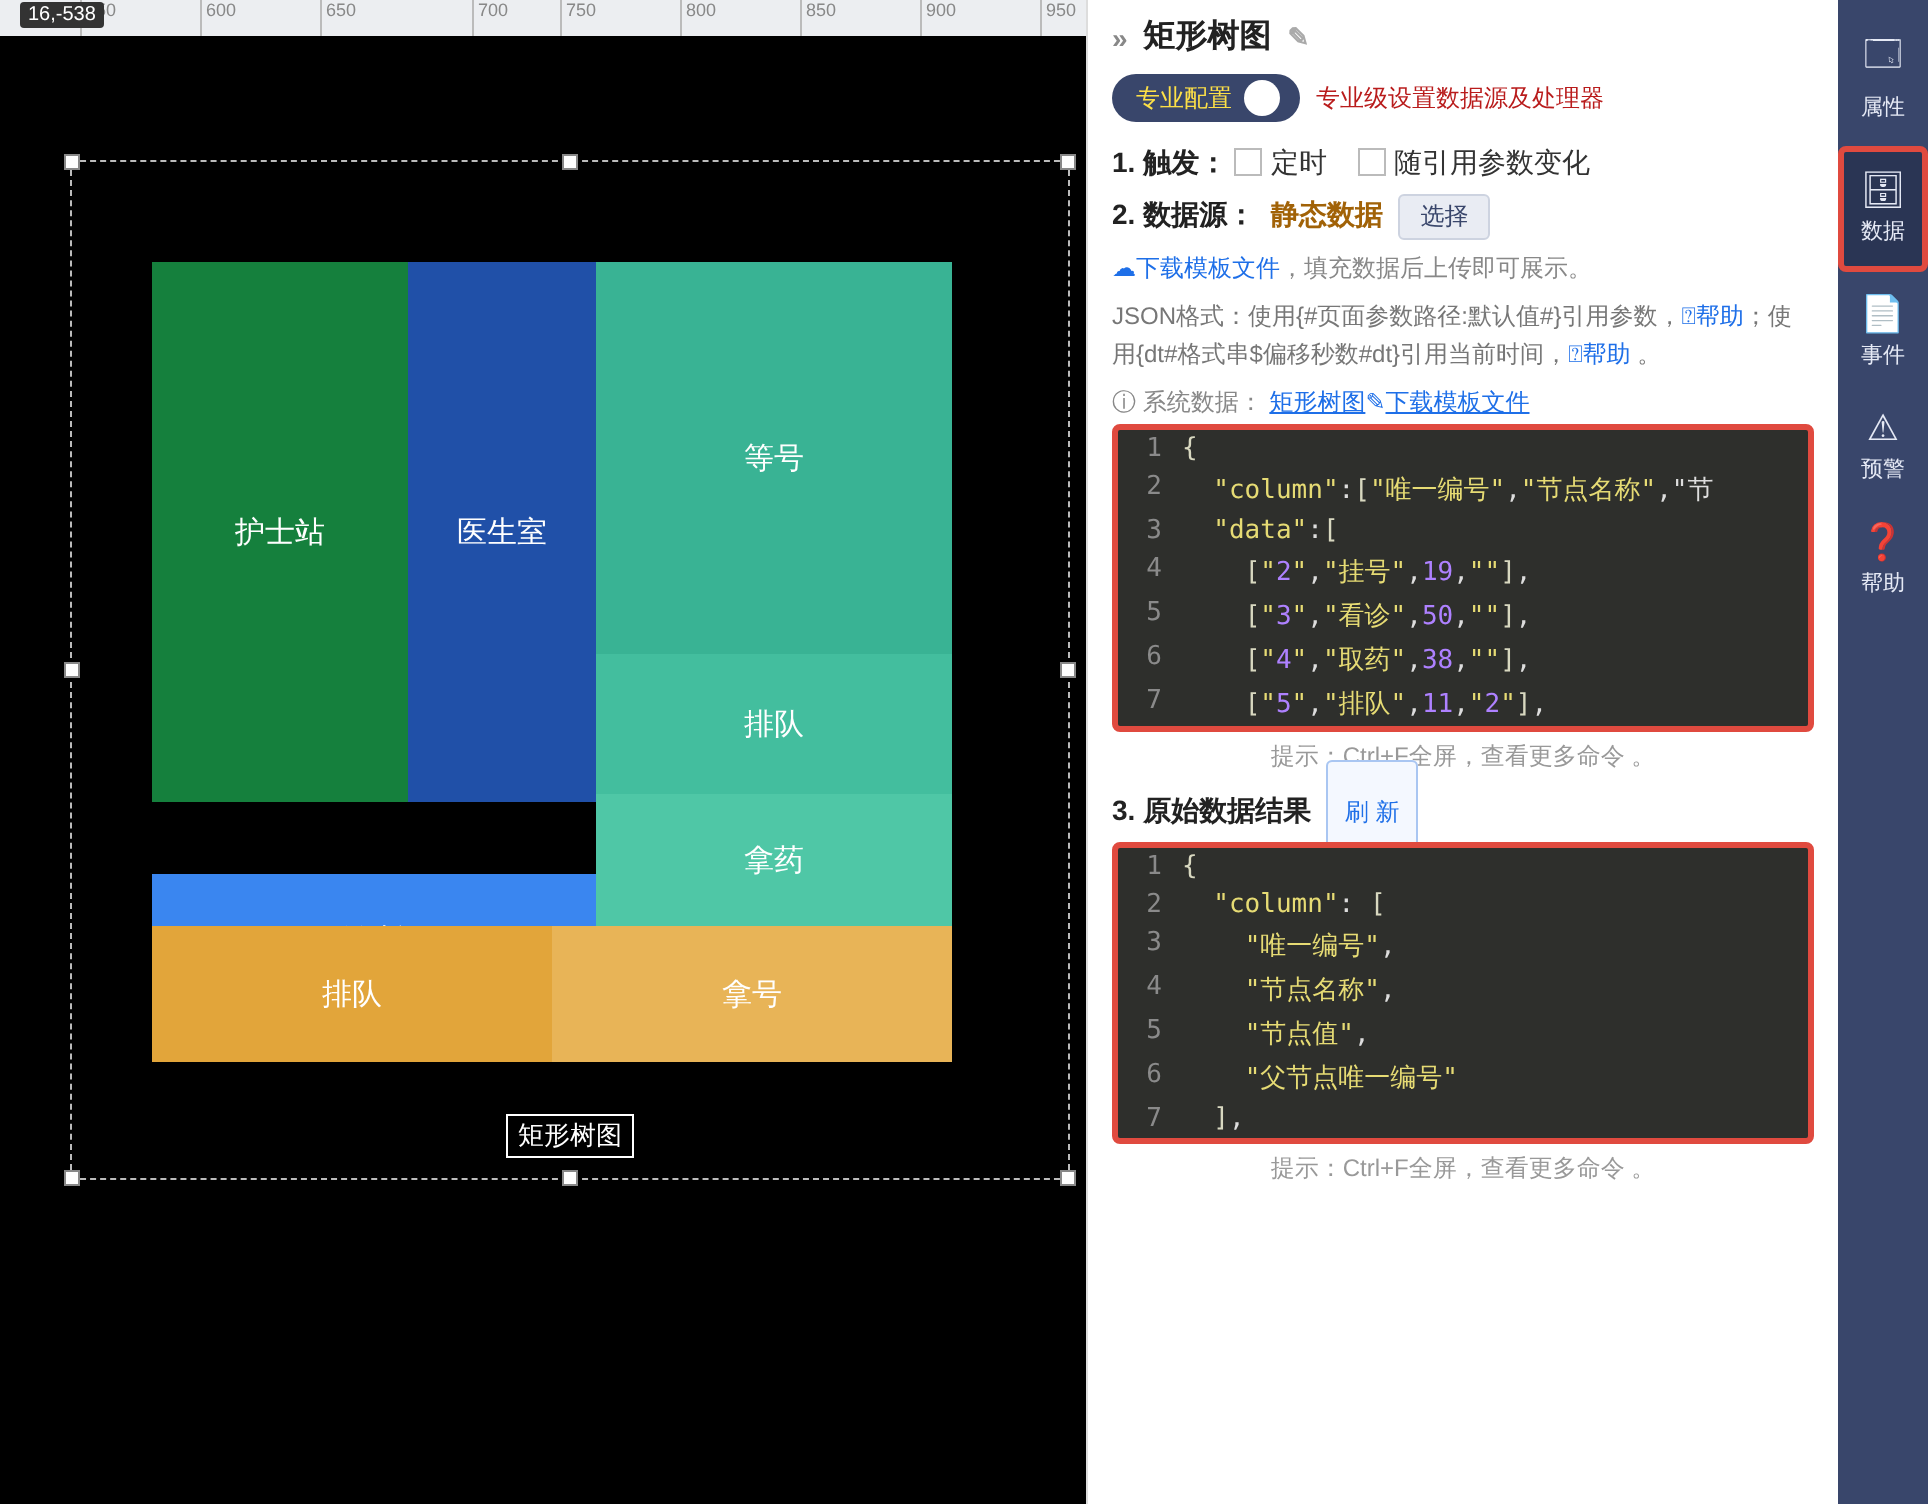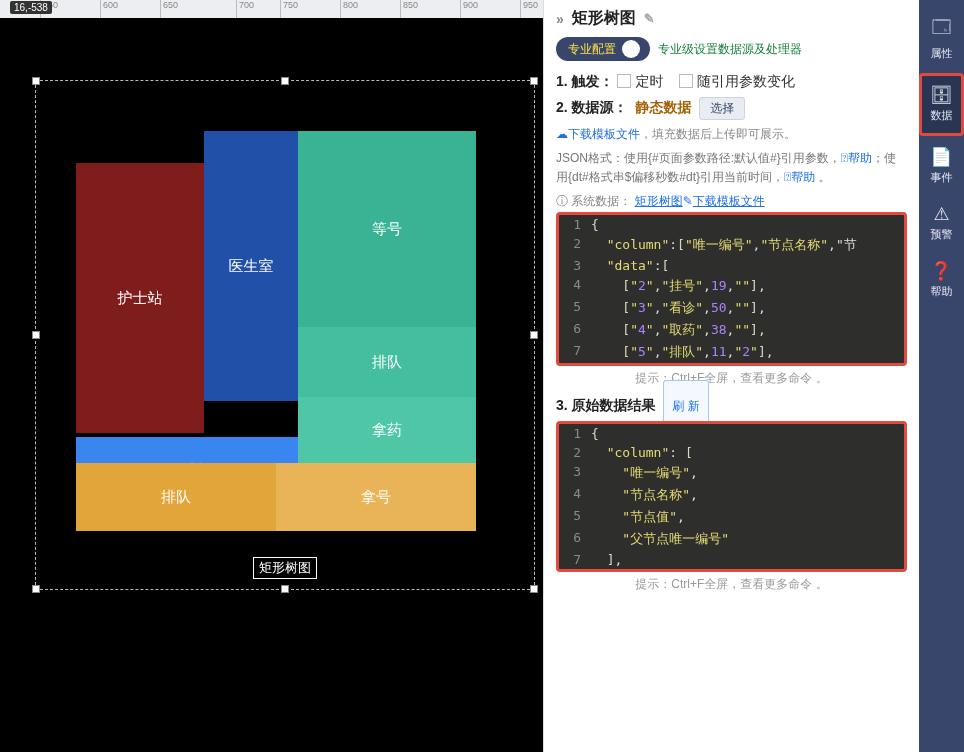--- a/index.html
+++ b/index.html
@@ -19,21 +19,21 @@
   .chart-label { position:absolute; bottom:10px; left:50%; transform:translateX(-50%); color:#fff; background:#000; border:1px solid #fff; padding:1px 5px; font-size:13px;}
   .treemap { position:absolute; top:50px; left:40px; width:400px; height:400px; }
   .cell { position:absolute; color:#fff; display:flex; align-items:center; justify-content:center; font-size:15px; }
   
   .inspect { flex:1; height:752px; border-left:1px solid #ddd; padding:8px 12px 0 12px; color:#333; overflow:hidden; font-size:13px; position:relative;}
   .ins-head { display:flex; align-items:center; gap:8px; font-weight:bold; font-size:16px; color:#222; margin-bottom:8px;}
   .pencil { color:#aaa; font-size:13px;}
   .pro-row{ display:flex; align-items:center; gap:8px; margin:8px 0 12px; }
   .pill { background:#39466b; color:#fde047; border-radius:14px; padding:3px 10px 3px 12px; display:flex; align-items:center; gap:6px; font-size:12px;}
   .pill .knob { width:18px;height:18px;border-radius:50%;background:#fff;}
-  .pro-desc{ color:#15803d; font-size:12px;}
+  .pro-desc{ color:#b91c1c; font-size:12px;}
   .secline{ margin:6px 0; font-size:14px;}
   .secline b { color:#222;}
   .cb { display:inline-block; width:14px;height:14px;border:1px solid #bbb; background:#fff; vertical-align:-2px; margin-right:4px;}
   .static{ color:#a16207; margin-left:4px;font-weight:bold;}
   .btn { display:inline-block; background:#e9ecf3; border:1px solid #cdd3e0; color:#39466b; padding:2px 10px; border-radius:3px; font-size:12px; cursor:pointer;}
   .link { color:#1e6fe8; cursor:pointer;}
   .muted { color:#888; font-size:12px;}
   .muted2{ color:#777; font-size:12px; line-height:1.6;}
   .dlicon{ color:#1e6fe8;}
   .sysd{ color:#888; font-size:12px; margin-top:6px;}
@@ -92,21 +92,21 @@
     <div class="chart-sel">
       <div class="handle h-nw"></div>
       <div class="handle h-n"></div>
       <div class="handle h-ne"></div>
       <div class="handle h-w"></div>
       <div class="handle h-e"></div>
       <div class="handle h-sw"></div>
       <div class="handle h-s"></div>
       <div class="handle h-se"></div>
       <div class="treemap" id="treemap">
-          <div class="cell" style="left: 0px; top: 0px; width: 128px; height: 270px; background: #7f1d1d; margin-top: 32px;">护士站</div>
+          <div class="cell" style="left: 0px; top: 0px; width: 128px; height: 270px; background: #15803d;">护士站</div>
           <div class="cell" style="left: 128px; top: 0px; width: 94px; height: 270px; background: rgb(32, 80, 168);">医生室</div>
           <div class="cell" style="left: 0px; top: 270px; width: 222px; height: 66px; background: rgb(58, 134, 240); margin-top: 36px;">诊断</div>
           <div class="cell" style="left: 222px; top: 0px; width: 178px; height: 196px; background: rgb(57, 179, 148);">等号</div>
           <div class="cell" style="left: 222px; top: 196px; width: 178px; height: 70px; background: rgb(67, 190, 158);">排队</div>
           <div class="cell" style="left: 222px; top: 266px; width: 178px; height: 66px; background: rgb(79, 199, 166);">拿药</div>
           <div class="cell" style="left: 0px; top: 332px; width: 200px; height: 68px; background: rgb(226, 165, 58);">排队</div>
           <div class="cell" style="left: 200px; top: 332px; width: 200px; height: 68px; background: rgb(232, 180, 87);">拿号</div>
         </div>
       <div class="chart-label">矩形树图</div>
     </div>

